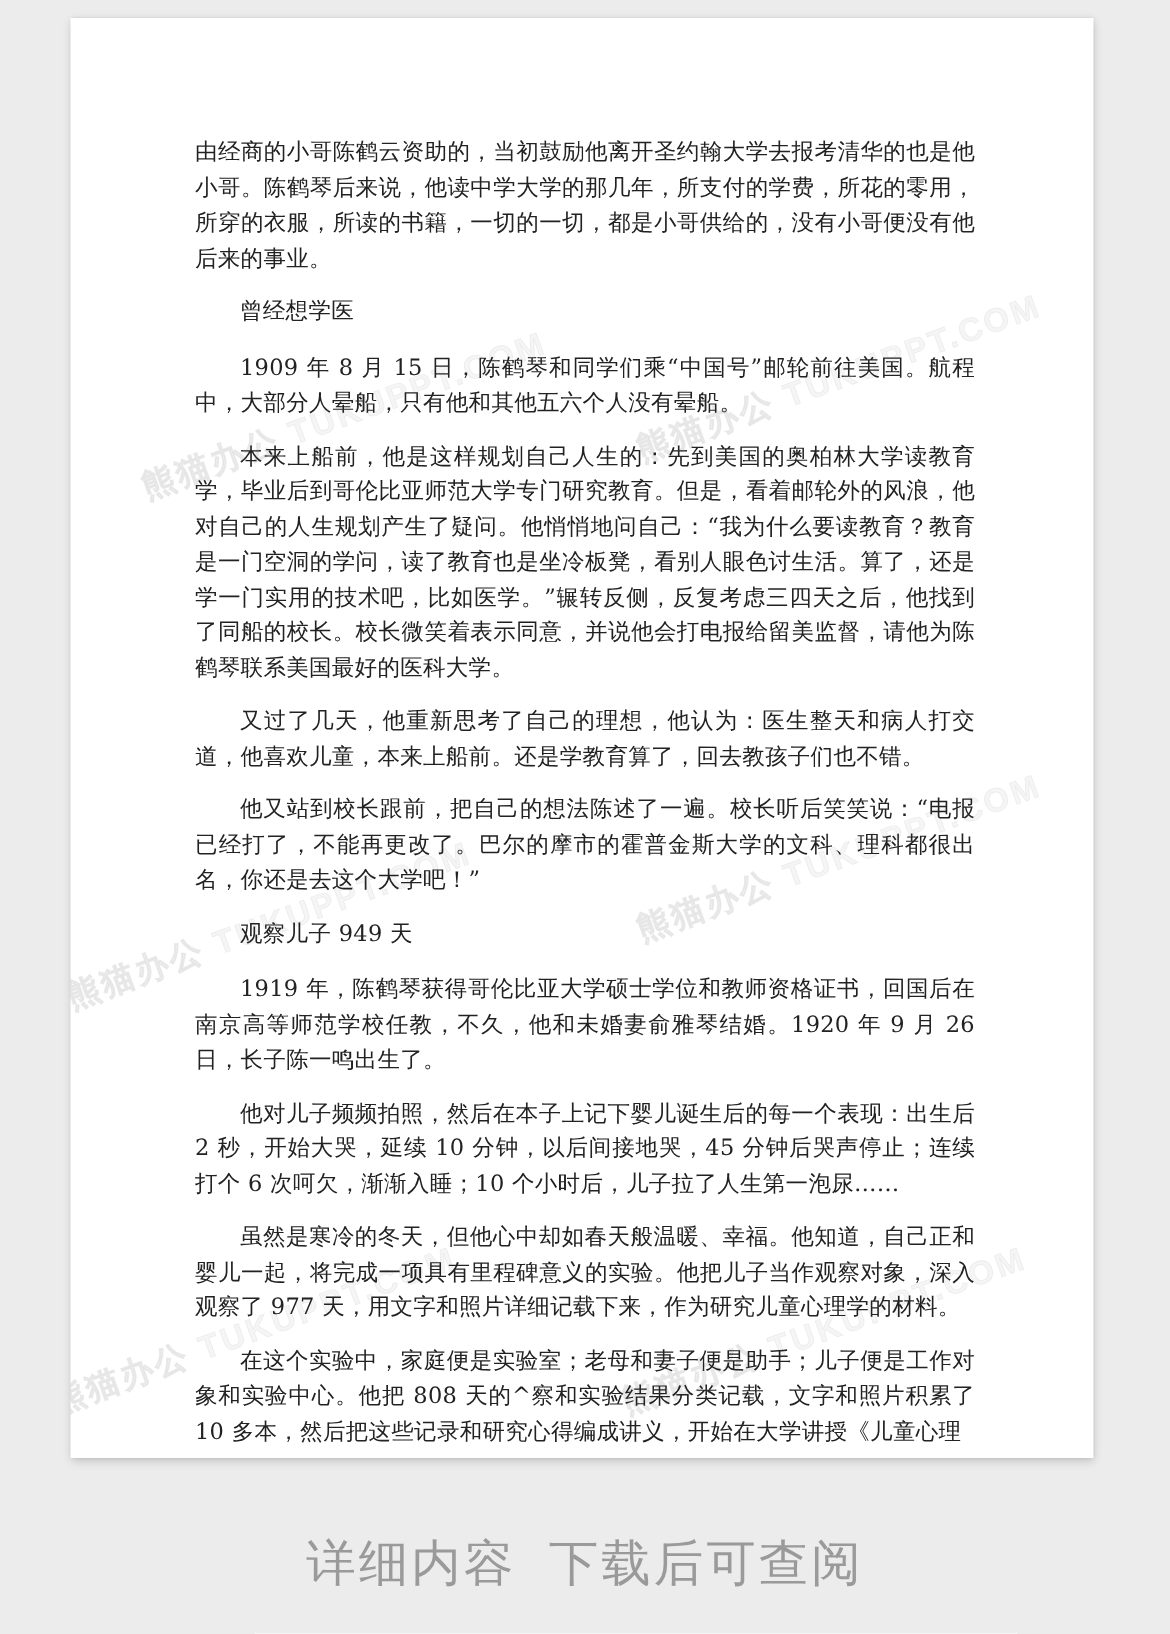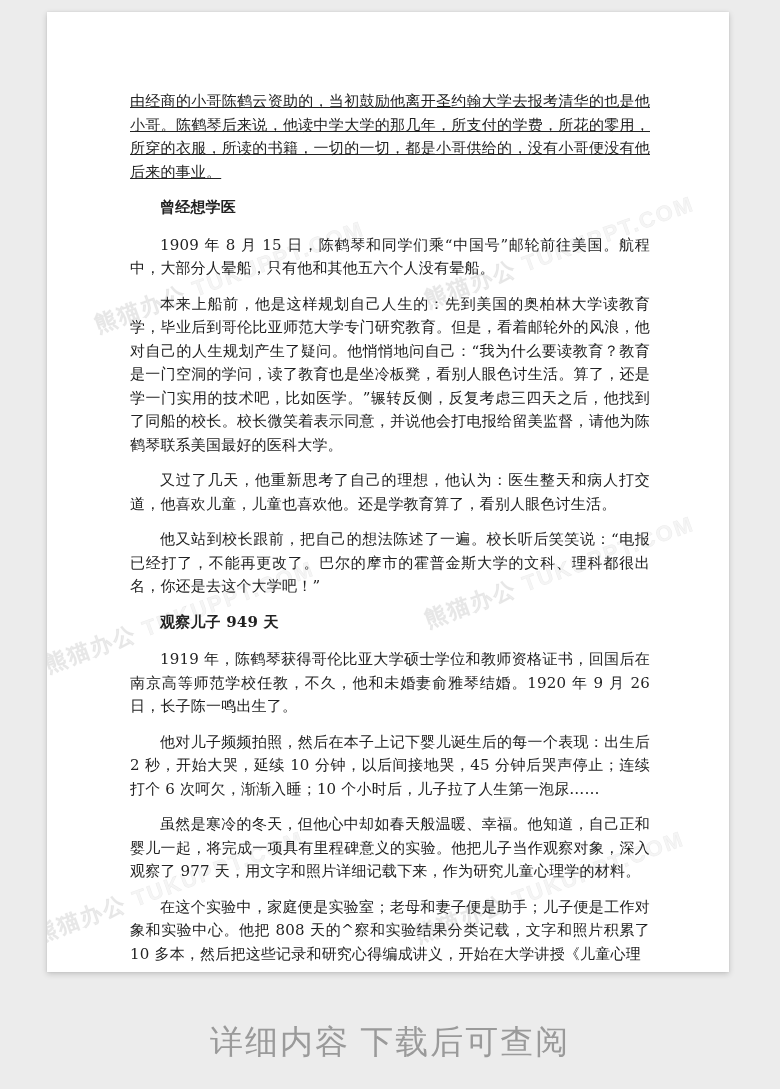--- a/index.html
+++ b/index.html
@@ -34,46 +34,44 @@
     line-height: 23.5px;
     letter-spacing: 0.2px;
     text-align: justify;
   }
   .content p {
     margin: 0 0 12px 0;
     text-indent: 2em;
   }
   .content p.first {
     text-indent: 0;
-    text-decoration: underline;
   }
   .content p.heading {
     margin-top: 2px;
     margin-bottom: 14px;
-    font-weight: bold;
   }
   .watermark {
     position: absolute;
     font-family: "Liberation Sans", "DejaVu Sans", sans-serif;
     font-weight: bold;
     font-size: 22px;
     color: rgba(0,0,0,0.04);
     letter-spacing: 2px;
     transform: rotate(-20deg);
     white-space: nowrap;
     pointer-events: none;
     -webkit-text-stroke: 0.6px rgba(0,0,0,0.06);
   }
   .footer {
     position: absolute;
     left: 0;
     top: 1020px;
     width: 780px;
     text-align: center;
-    font-family: Liberation Serif, serif;
+    font-family: Liberation Mono, monospace;
     font-size: 33px;
     color: #9a9a9a;
     letter-spacing: 2px;
     font-weight: 300;
   }
 </style>
 </head>
 <body>
 
 <div class="page">
@@ -83,21 +81,21 @@
   <div class="watermark" style="left:370px; top:545px;">熊猫办公 TUKUPPT.COM</div>
   <div class="watermark" style="left:-10px; top:590px;">熊猫办公 TUKUPPT.COM</div>
   <div class="watermark" style="left:-20px; top:860px;">熊猫办公 TUKUPPT.COM</div>
   <div class="watermark" style="left:360px; top:860px;">熊猫办公 TUKUPPT.COM</div>
 
   <div class="content">
     <p class="first">由经商的小哥陈鹤云资助的，当初鼓励他离开圣约翰大学去报考清华的也是他小哥。陈鹤琴后来说，他读中学大学的那几年，所支付的学费，所花的零用，所穿的衣服，所读的书籍，一切的一切，都是小哥供给的，没有小哥便没有他后来的事业。</p>
     <p class="heading">曾经想学医</p>
     <p>1909 年 8 月 15 日，陈鹤琴和同学们乘“中国号”邮轮前往美国。航程中，大部分人晕船，只有他和其他五六个人没有晕船。</p>
     <p>本来上船前，他是这样规划自己人生的：先到美国的奥柏林大学读教育学，毕业后到哥伦比亚师范大学专门研究教育。但是，看着邮轮外的风浪，他对自己的人生规划产生了疑问。他悄悄地问自己：“我为什么要读教育？教育是一门空洞的学问，读了教育也是坐冷板凳，看别人眼色讨生活。算了，还是学一门实用的技术吧，比如医学。”辗转反侧，反复考虑三四天之后，他找到了同船的校长。校长微笑着表示同意，并说他会打电报给留美监督，请他为陈鹤琴联系美国最好的医科大学。</p>
-    <p>又过了几天，他重新思考了自己的理想，他认为：医生整天和病人打交道，他喜欢儿童，儿童也喜欢他。还是学教育算了，看别人眼色讨生活。</p>
+    <p>又过了几天，他重新思考了自己的理想，他认为：医生整天和病人打交道，他喜欢儿童，本来上船前。还是学教育算了，回去教孩子们也不错。</p>
     <p>他又站到校长跟前，把自己的想法陈述了一遍。校长听后笑笑说：“电报已经打了，不能再更改了。巴尔的摩市的霍普金斯大学的文科、理科都很出名，你还是去这个大学吧！”</p>
     <p class="heading">观察儿子 949 天</p>
     <p>1919 年，陈鹤琴获得哥伦比亚大学硕士学位和教师资格证书，回国后在南京高等师范学校任教，不久，他和未婚妻俞雅琴结婚。1920 年 9 月 26 日，长子陈一鸣出生了。</p>
     <p>他对儿子频频拍照，然后在本子上记下婴儿诞生后的每一个表现：出生后 2 秒，开始大哭，延续 10 分钟，以后间接地哭，45 分钟后哭声停止；连续打个 6 次呵欠，渐渐入睡；10 个小时后，儿子拉了人生第一泡尿……</p>
     <p>虽然是寒冷的冬天，但他心中却如春天般温暖、幸福。他知道，自己正和婴儿一起，将完成一项具有里程碑意义的实验。他把儿子当作观察对象，深入观察了 977 天，用文字和照片详细记载下来，作为研究儿童心理学的材料。</p>
     <p>在这个实验中，家庭便是实验室；老母和妻子便是助手；儿子便是工作对象和实验中心。他把 808 天的^察和实验结果分类记载，文字和照片积累了 10 多本，然后把这些记录和研究心得编成讲义，开始在大学讲授《儿童心理</p>
   </div>
 </div>
 
 <div class="footer">详细内容 下载后可查阅</div>

